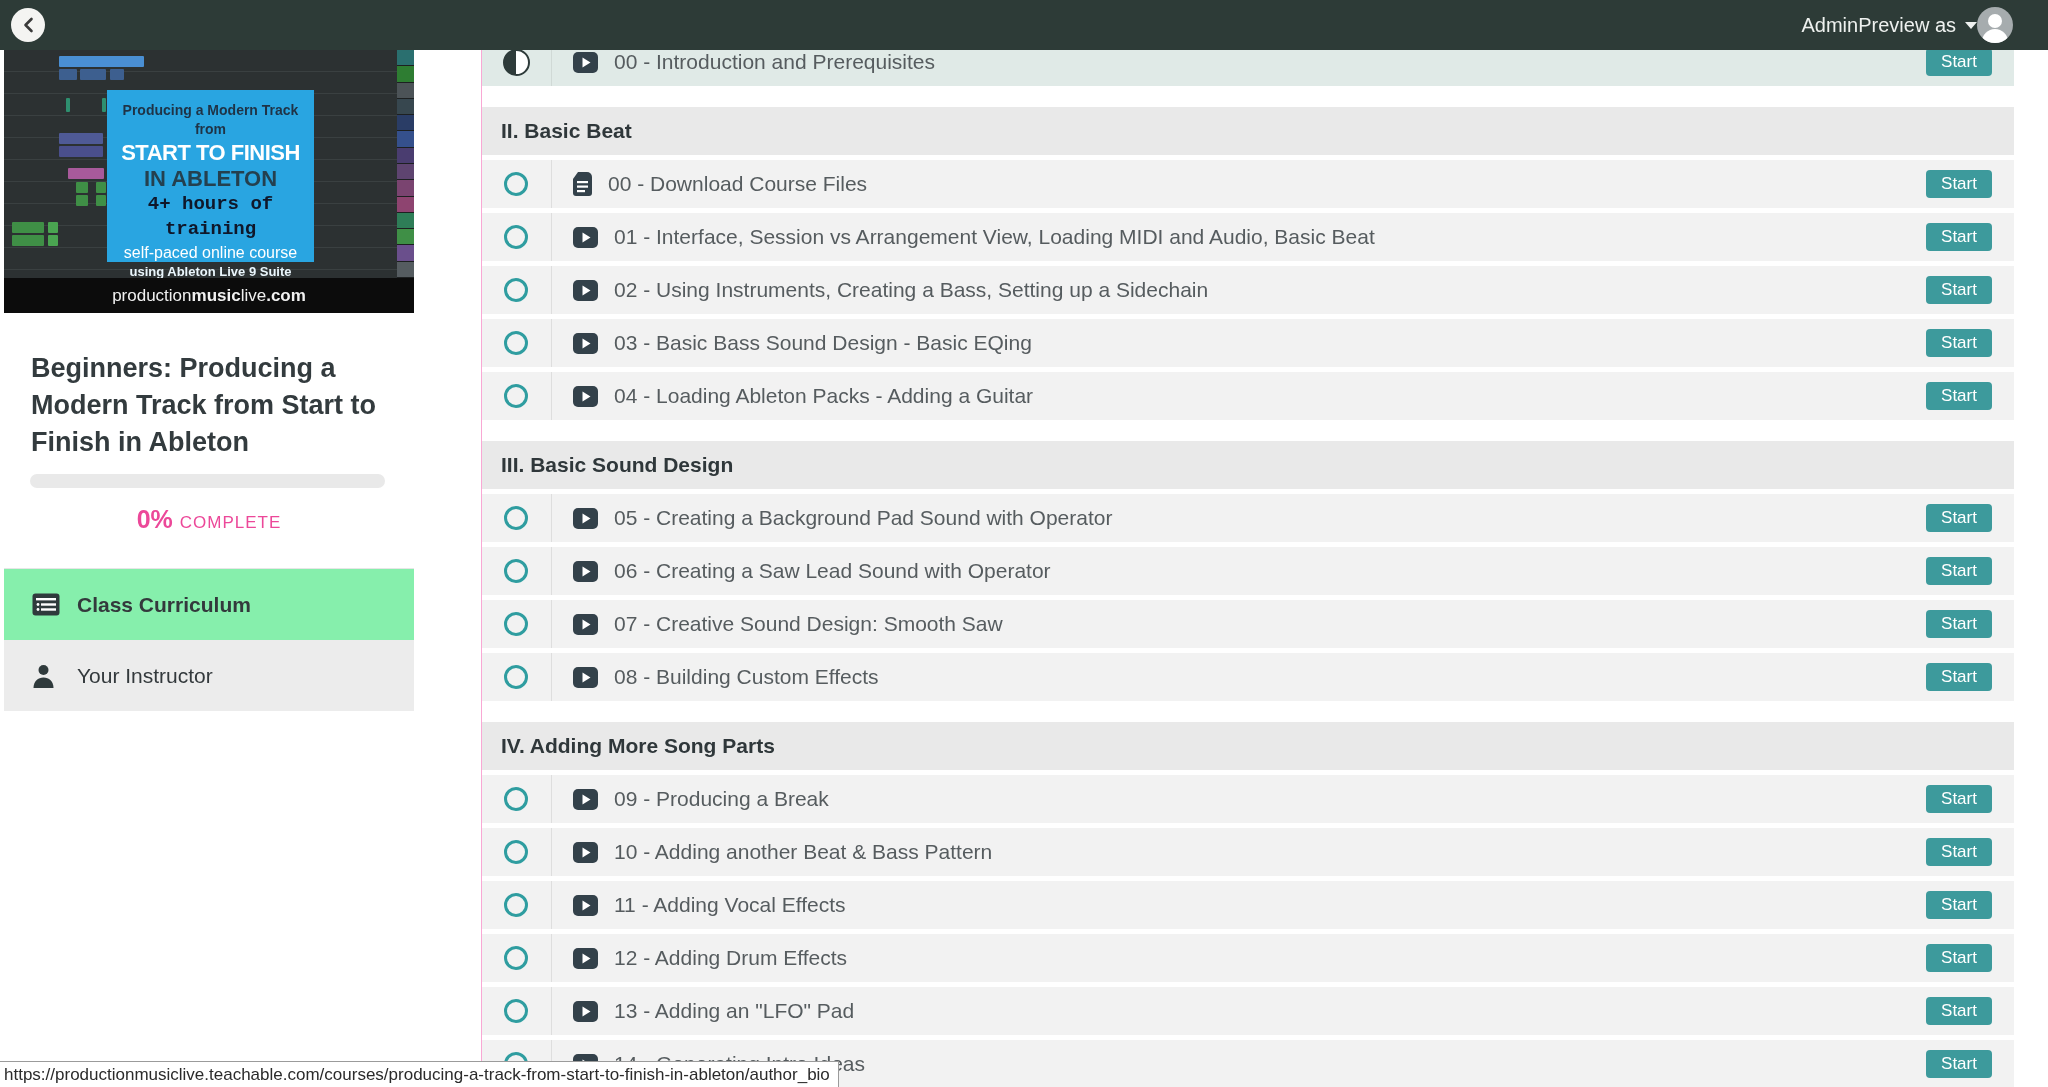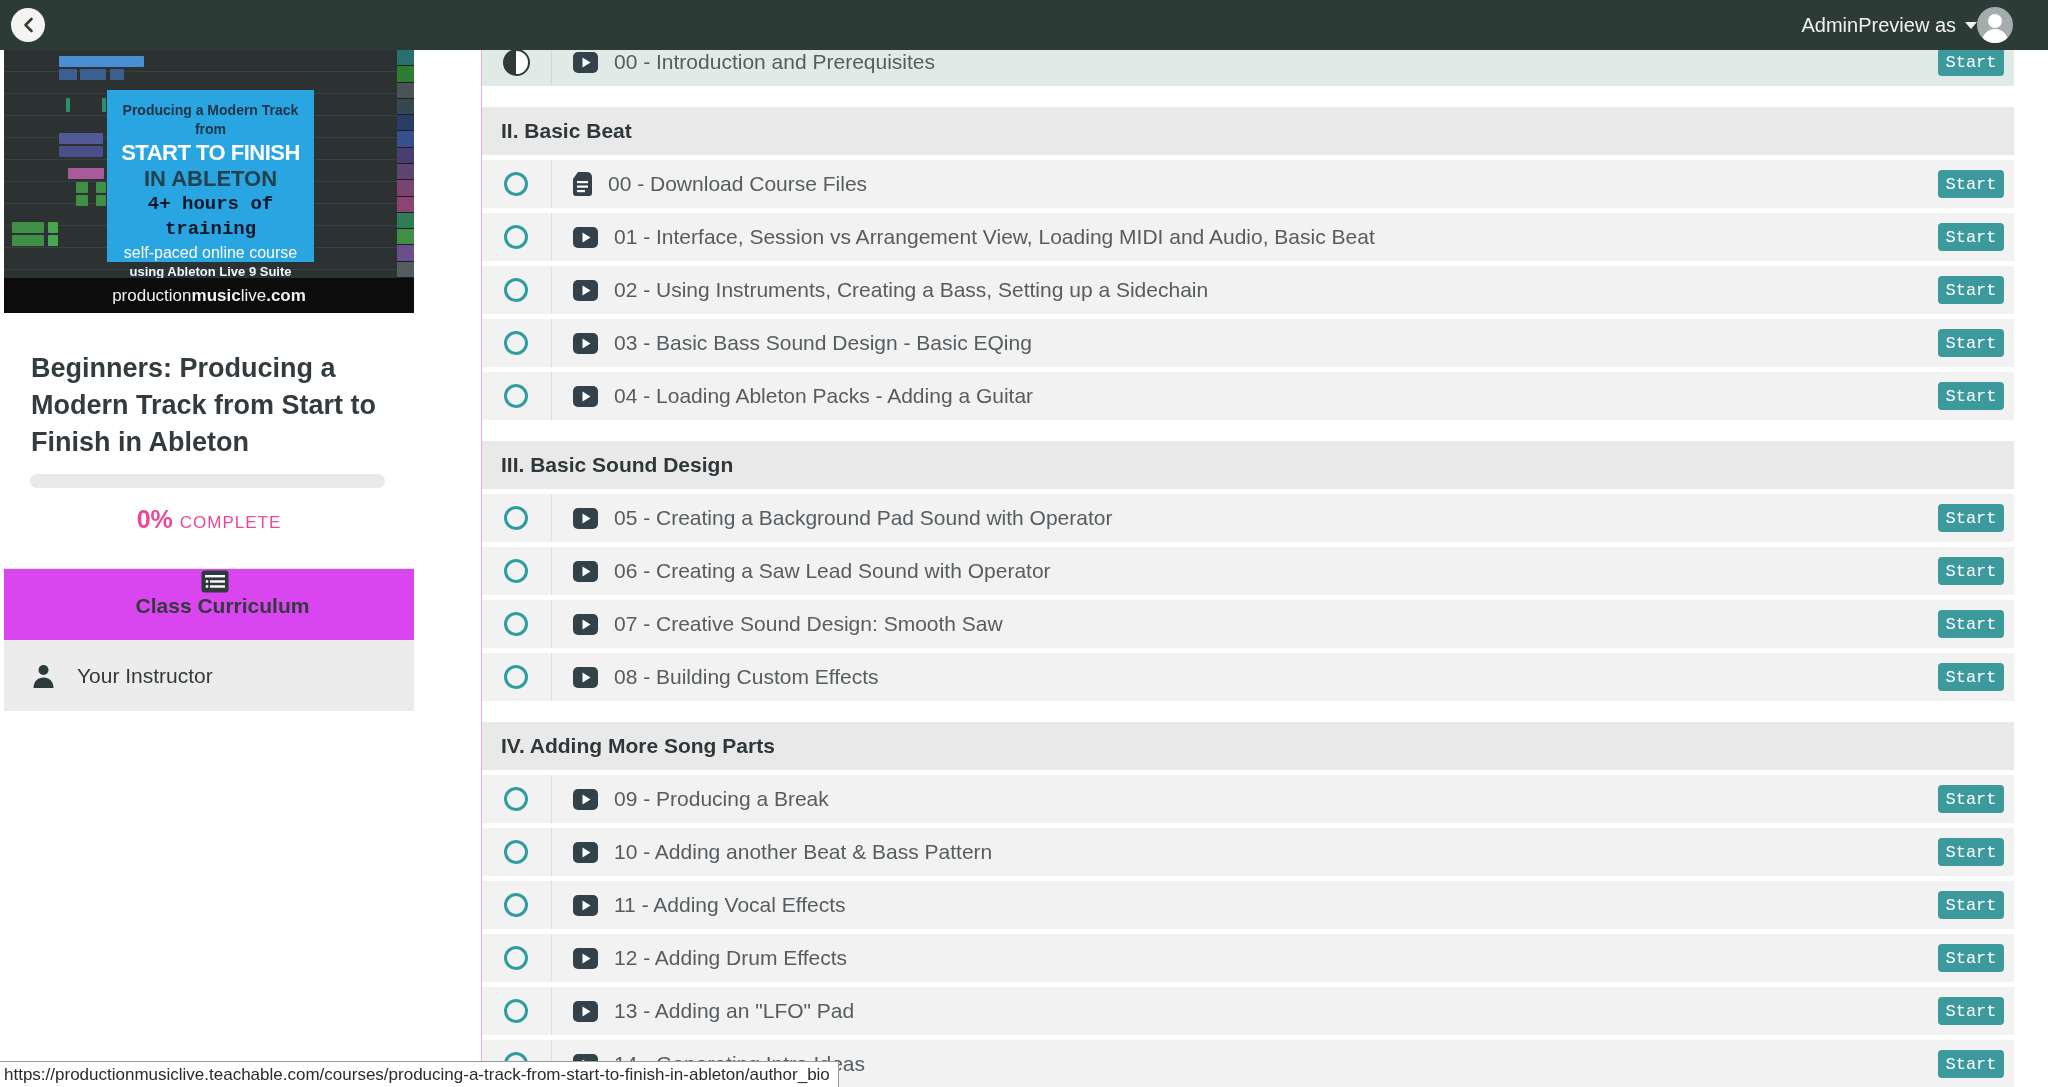--- a/index.html
+++ b/index.html
@@ -51,43 +51,43 @@
   .progress-track { position:absolute; left:26px; top:424px; width:355px; height:14px;
                     border-radius:7px; background:#e9e9e9; overflow:hidden; }
   .progress-fill { height:100%; background:#3d9a9c; }
   .progress-text { position:absolute; left:0; top:455px; width:410px; text-align:center; color:#ec4899; }
   .progress-text .pct { font-size:25px; font-weight:700; }
   .progress-text .lbl { font-size:17px; font-weight:500; letter-spacing:1px; margin-left:7px; }
   .side-divider { position:absolute; left:0; top:518px; width:410px; height:1px; background:#e6e6e6; }
   .menu-item { position:absolute; left:0; width:410px; height:71px; display:flex; align-items:center;
                padding-left:27px; cursor:pointer; font-size:21px; color:#33393c; }
   .menu-item .mi-icon { width:32px; display:flex; align-items:center; margin-right:14px; }
-  .menu-cc { top:519px; background:#d946ef; font-weight:700;flex-direction:column; }
+  .menu-cc { top:519px; background:#86efac; font-weight:700; }
   .menu-yi { top:590px; background:#ececec; font-weight:400; }
 
   
   #curriculum { position:absolute; left:481px; top:38px; width:1533px; z-index:10;
                 display:flex; flex-direction:column; }
   .lesson-row { height:48px; margin-bottom:5px; background:#f2f2f2; display:flex; align-items:center; }
   .lesson-row.current { background:#e0eae7; }
   .status-col { width:71px; align-self:stretch; flex:none; display:flex; align-items:center;
                 justify-content:center; border-right:1px solid #dedede; }
   .current .status-col { border-right:1px solid rgba(0,0,0,0.07); }
   .circle-open { width:24px; height:24px; border-radius:50%; border:3px solid #2f9da0; background:transparent; }
   .circle-half { width:27px; height:27px; border-radius:50%; border:2px solid #2e3b3a;
                  background:linear-gradient(90deg, #2e3b3a 0 50%, #ffffff 50% 100%); }
   .row-body { display:flex; align-items:center; padding-left:21px; min-width:0; }
   .type-icon { display:flex; align-items:center; margin-right:16px; }
   .lesson-title { font-size:21px; color:#565c5f; white-space:nowrap; cursor:pointer; }
   .section-header { height:48px; margin:16px 0 5px 0; background:#e9e9e9;
                     display:flex; align-items:center; padding-left:20px; }
   .section-heading { font-size:21px; font-weight:700; color:#2f373a; }
-  .start-btn { margin-left:auto; margin-right:10px; flex:none; width:66px; height:28px;
+  .start-btn { margin-left:auto; margin-right:22px; flex:none; width:66px; height:28px;
                border:none; border-radius:4px; background:#3d9a9c; color:#ffffff;
-               font-family:Liberation Mono, monospace; font-size:17px; cursor:pointer;
+               font-family:Liberation Sans, sans-serif; font-size:17px; cursor:pointer;
                display:flex; align-items:center; justify-content:center; }
 
   
   .status-bar { position:absolute; left:0; bottom:0; height:26px; z-index:60;
                 background:#ffffff; border-top:1px solid #9b9b9b; border-right:1px solid #9b9b9b;
                 display:flex; align-items:center; padding:0 8px 0 4px;
                 font-size:17px; color:#2b2b2b; white-space:nowrap; }
 </style>
 </head>
 <body>

